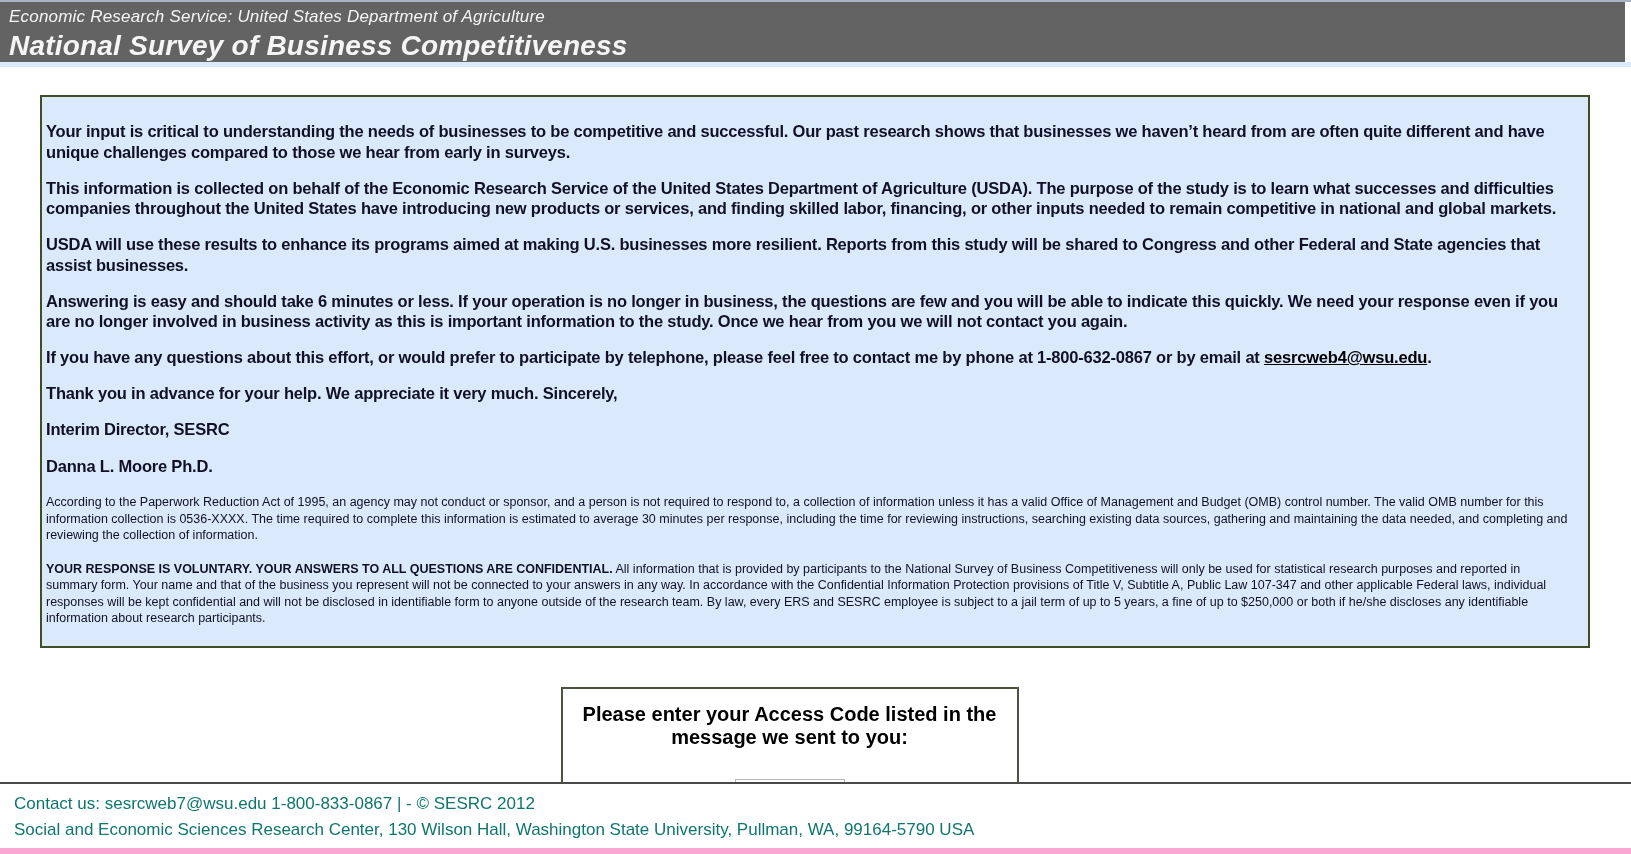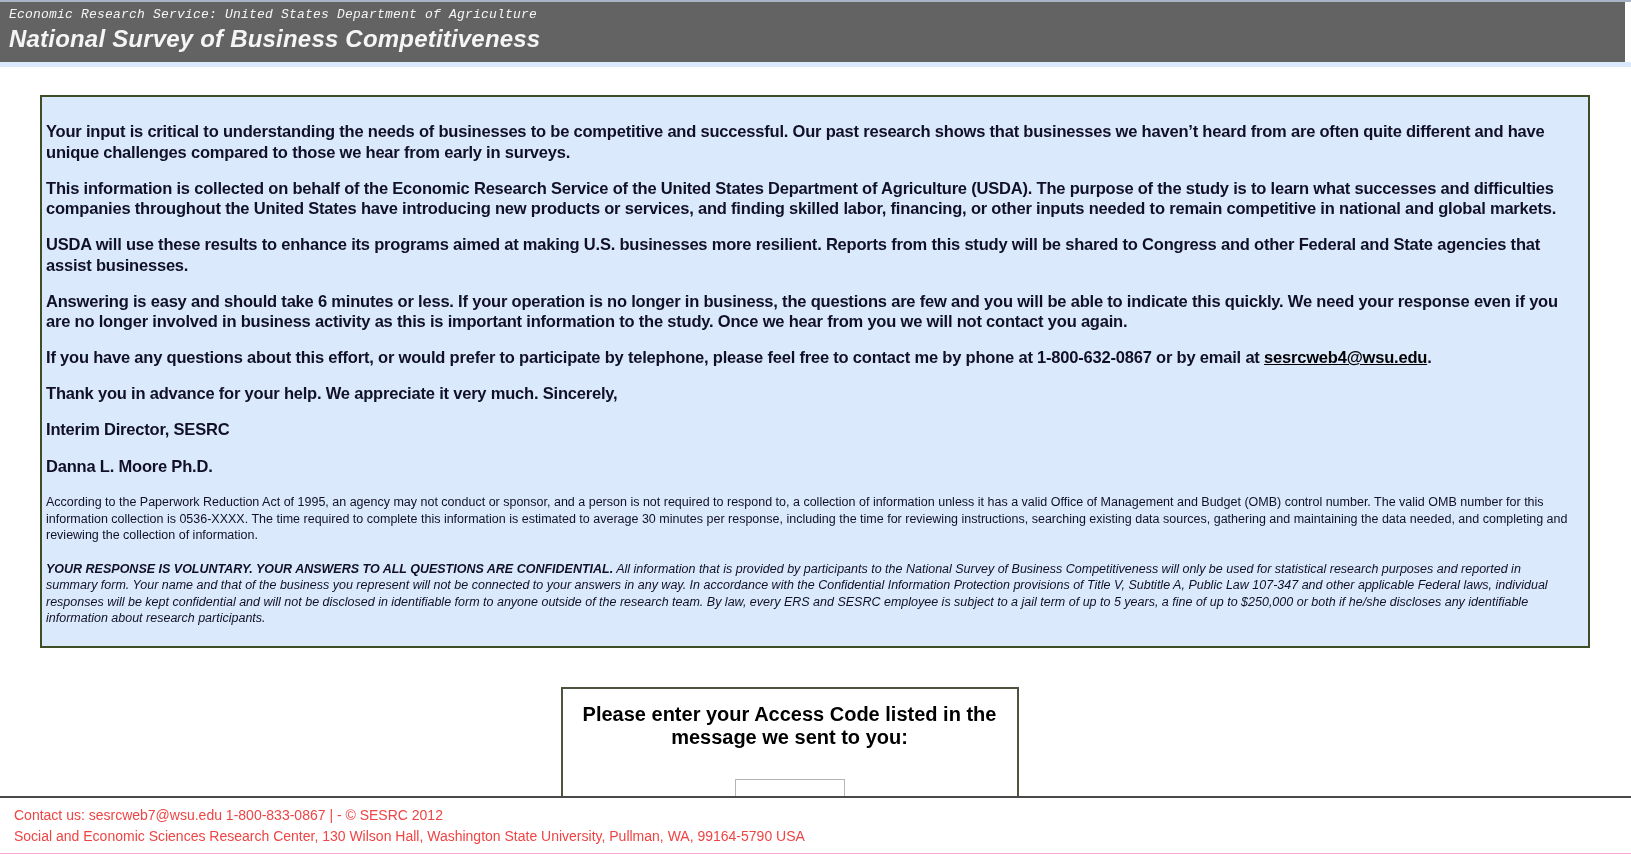--- a/index.html
+++ b/index.html
@@ -14,28 +14,27 @@
   .topline { height: 2px; background: #a7b3c6; }
   .masthead {
     background: #636363;
     height: 60px;
     margin-right: 6px;
     padding: 5px 0 0 9px;
     color: #f5f5f5;
   }
   .masthead .agency {
     font-style: italic;
-    font-size: 13px;
+    font-size: 17px;
     letter-spacing: 0.2px;
-    font-family: Liberation Mono, monospace;
   }
   .masthead .title {
     font-style: italic;
     font-weight: bold;
-    font-size: 24px;
+    font-size: 28px;
     margin-top: 3px;
     letter-spacing: 0.2px;
   }
   .header-accent { height: 5px; background: #dbe9fc; }
 
   .intro-box {
     margin: 28px 41px 0 40px;
     background: #dbe9fc;
     border: 2px solid #3e4e26;
     padding: 24px 20px 14px 4px;
@@ -55,21 +54,21 @@
     text-align: right;
   }
   .intro-box p.fineprint {
     font-weight: normal;
     font-size: 12.5px;
     line-height: 1.3;
     letter-spacing: 0;
     margin: 18px 0 0 0;
   }
   .intro-box p.fineprint strong { font-weight: bold; }
-  .intro-box p.fineprint:last-child { padding-bottom: 6px; font-style: italic; }
+  .intro-box p.fineprint:last-child { padding-bottom: 6px; }
 
   .access-box {
     width: 458px;
     margin: 39px auto 0 auto;
     position: relative;
     left: -26px;
     background: #ffffff;
     border: 2px solid #4c5440;
     padding: 12px 10px 18px 10px;
     text-align: center;
@@ -102,25 +101,25 @@
     background: linear-gradient(#f4f4f4, #dcdcdc);
     border: 1px solid #8e8e8e;
     border-radius: 3px;
     cursor: pointer;
   }
 
   .page-footer {
     position: absolute;
     left: 0; right: 0; bottom: 0;
     border-top: 2px solid #4a4a4a;
-    border-bottom: 1px solid #f9a8d4;
+    border-bottom: 6px solid #f9a8d4;
     padding: 7px 10px 6px 14px;
-    font-size: 14px;
+    font-size: 17px;
     line-height: 1.5;
-    color: #ef4444;
+    color: #0f766e;
     background: #ffffff;
   }
 </style>
 </head>
 <body>
 
 <div class="topline"></div>
 
 <header class="masthead">
   <div class="agency">Economic Research Service: United States Department of Agriculture</div>

